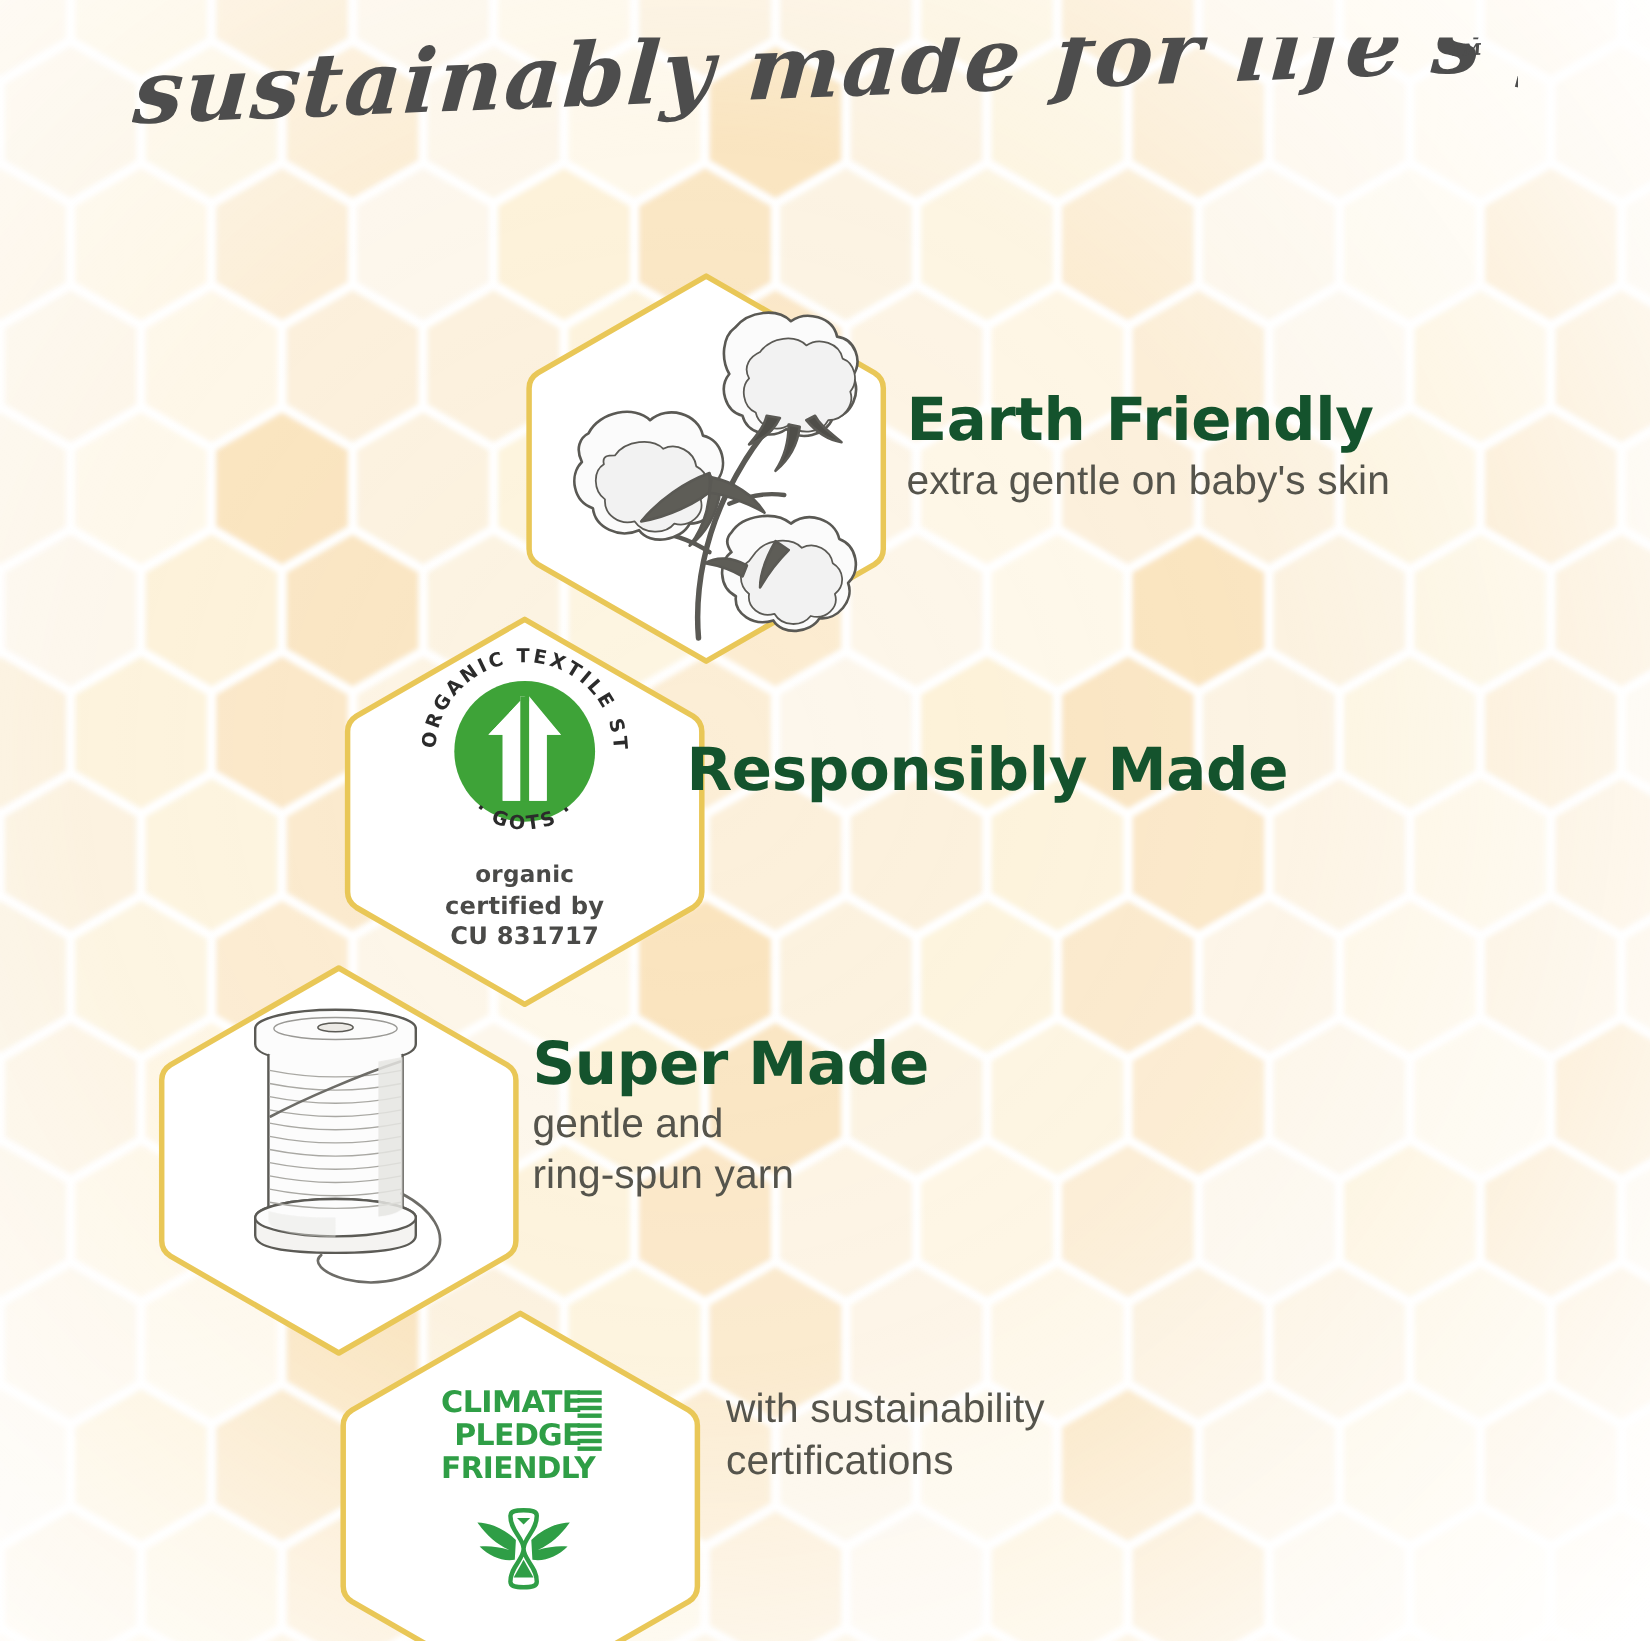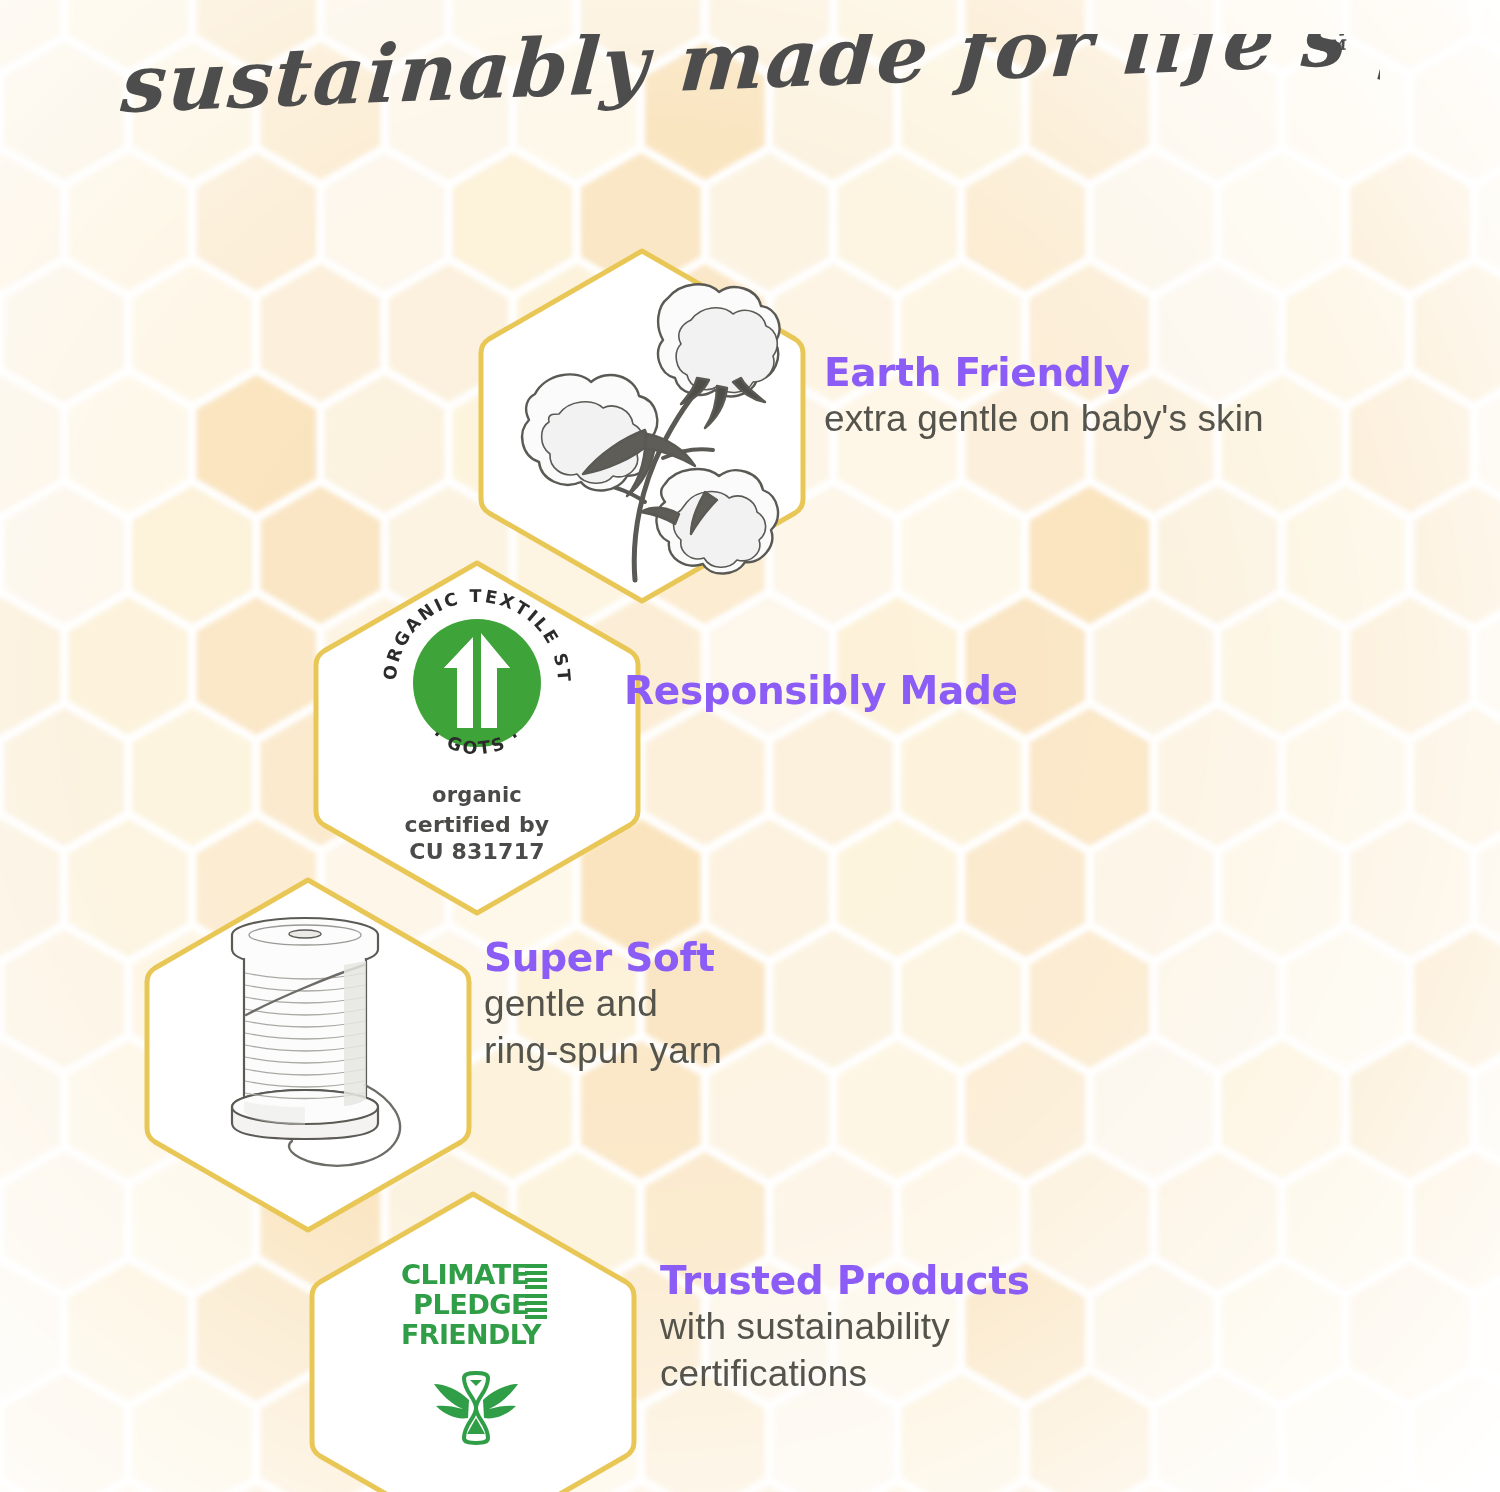--- a/index.html
+++ b/index.html
@@ -36,23 +36,23 @@
     position:absolute;
     width:330px; height:366px;
   }
   .hex svg { display:block; width:100%; height:100%; }
 
   .art { position:absolute; }
 
   .txt { position:absolute; }
   .txt h3 {
     font-family:"DejaVu Sans", sans-serif;
-    font-size:39px;
+    font-size:54px;
     font-weight:bold;
-    color:#8b5cf6;
+    color:#14532d;
     letter-spacing:-0.3px;
     line-height:1.18;
     white-space:nowrap;
   }
   .txt p {
     font-family:"Liberation Sans", sans-serif;
     font-size:37px;
     font-weight:300;
     color:#55544c;
     line-height:1.26;
@@ -508,21 +508,21 @@
         </g>
 
         <g fill="#e6e5e2" opacity="0.85">
           <path d="M176 80 L198 76 L198 214 Q190 220 176 221 Z"></path>
           <path d="M76 224 Q76 238 137 240 Q137 240 137 240 L137 222 Q98 222 76 216 Z" opacity="0.5"></path>
         </g>
       </svg>
     </div>
 
     <div class="txt">
-      <h3>Super Soft</h3>
+      <h3>Super Made</h3>
       <p>gentle and</p>
       <p>ring-spun yarn</p>
     </div>
   </div>
 
   <div class="feature" id="f4">
     <div class="hex">
       <svg viewBox="0 0 330 366">
         <path d="M165 8 L318 96 Q326 101 326 110 L326 256 Q326 265 318 270 L165 358 L12 270 Q4 265 4 256 L4 110 Q4 101 12 96 Z" fill="#ffffff" stroke="#e9c757" stroke-width="5" stroke-linejoin="round"></path>
       </svg>
@@ -565,19 +565,18 @@
             <g fill="#2f9e46">
               <path d="M43 16 L49 10 L37 10 Z"></path>
               <path d="M43 48 L52 64 L34 64 Z"></path>
             </g>
           </svg>
         </div>
       </div>
     </div>
 
     <div class="txt">
-      <h3>Trusted Products</h3>
       <p>with sustainability</p>
       <p>certifications</p>
     </div>
   </div>
 
 </div>
 
 </body></html>

